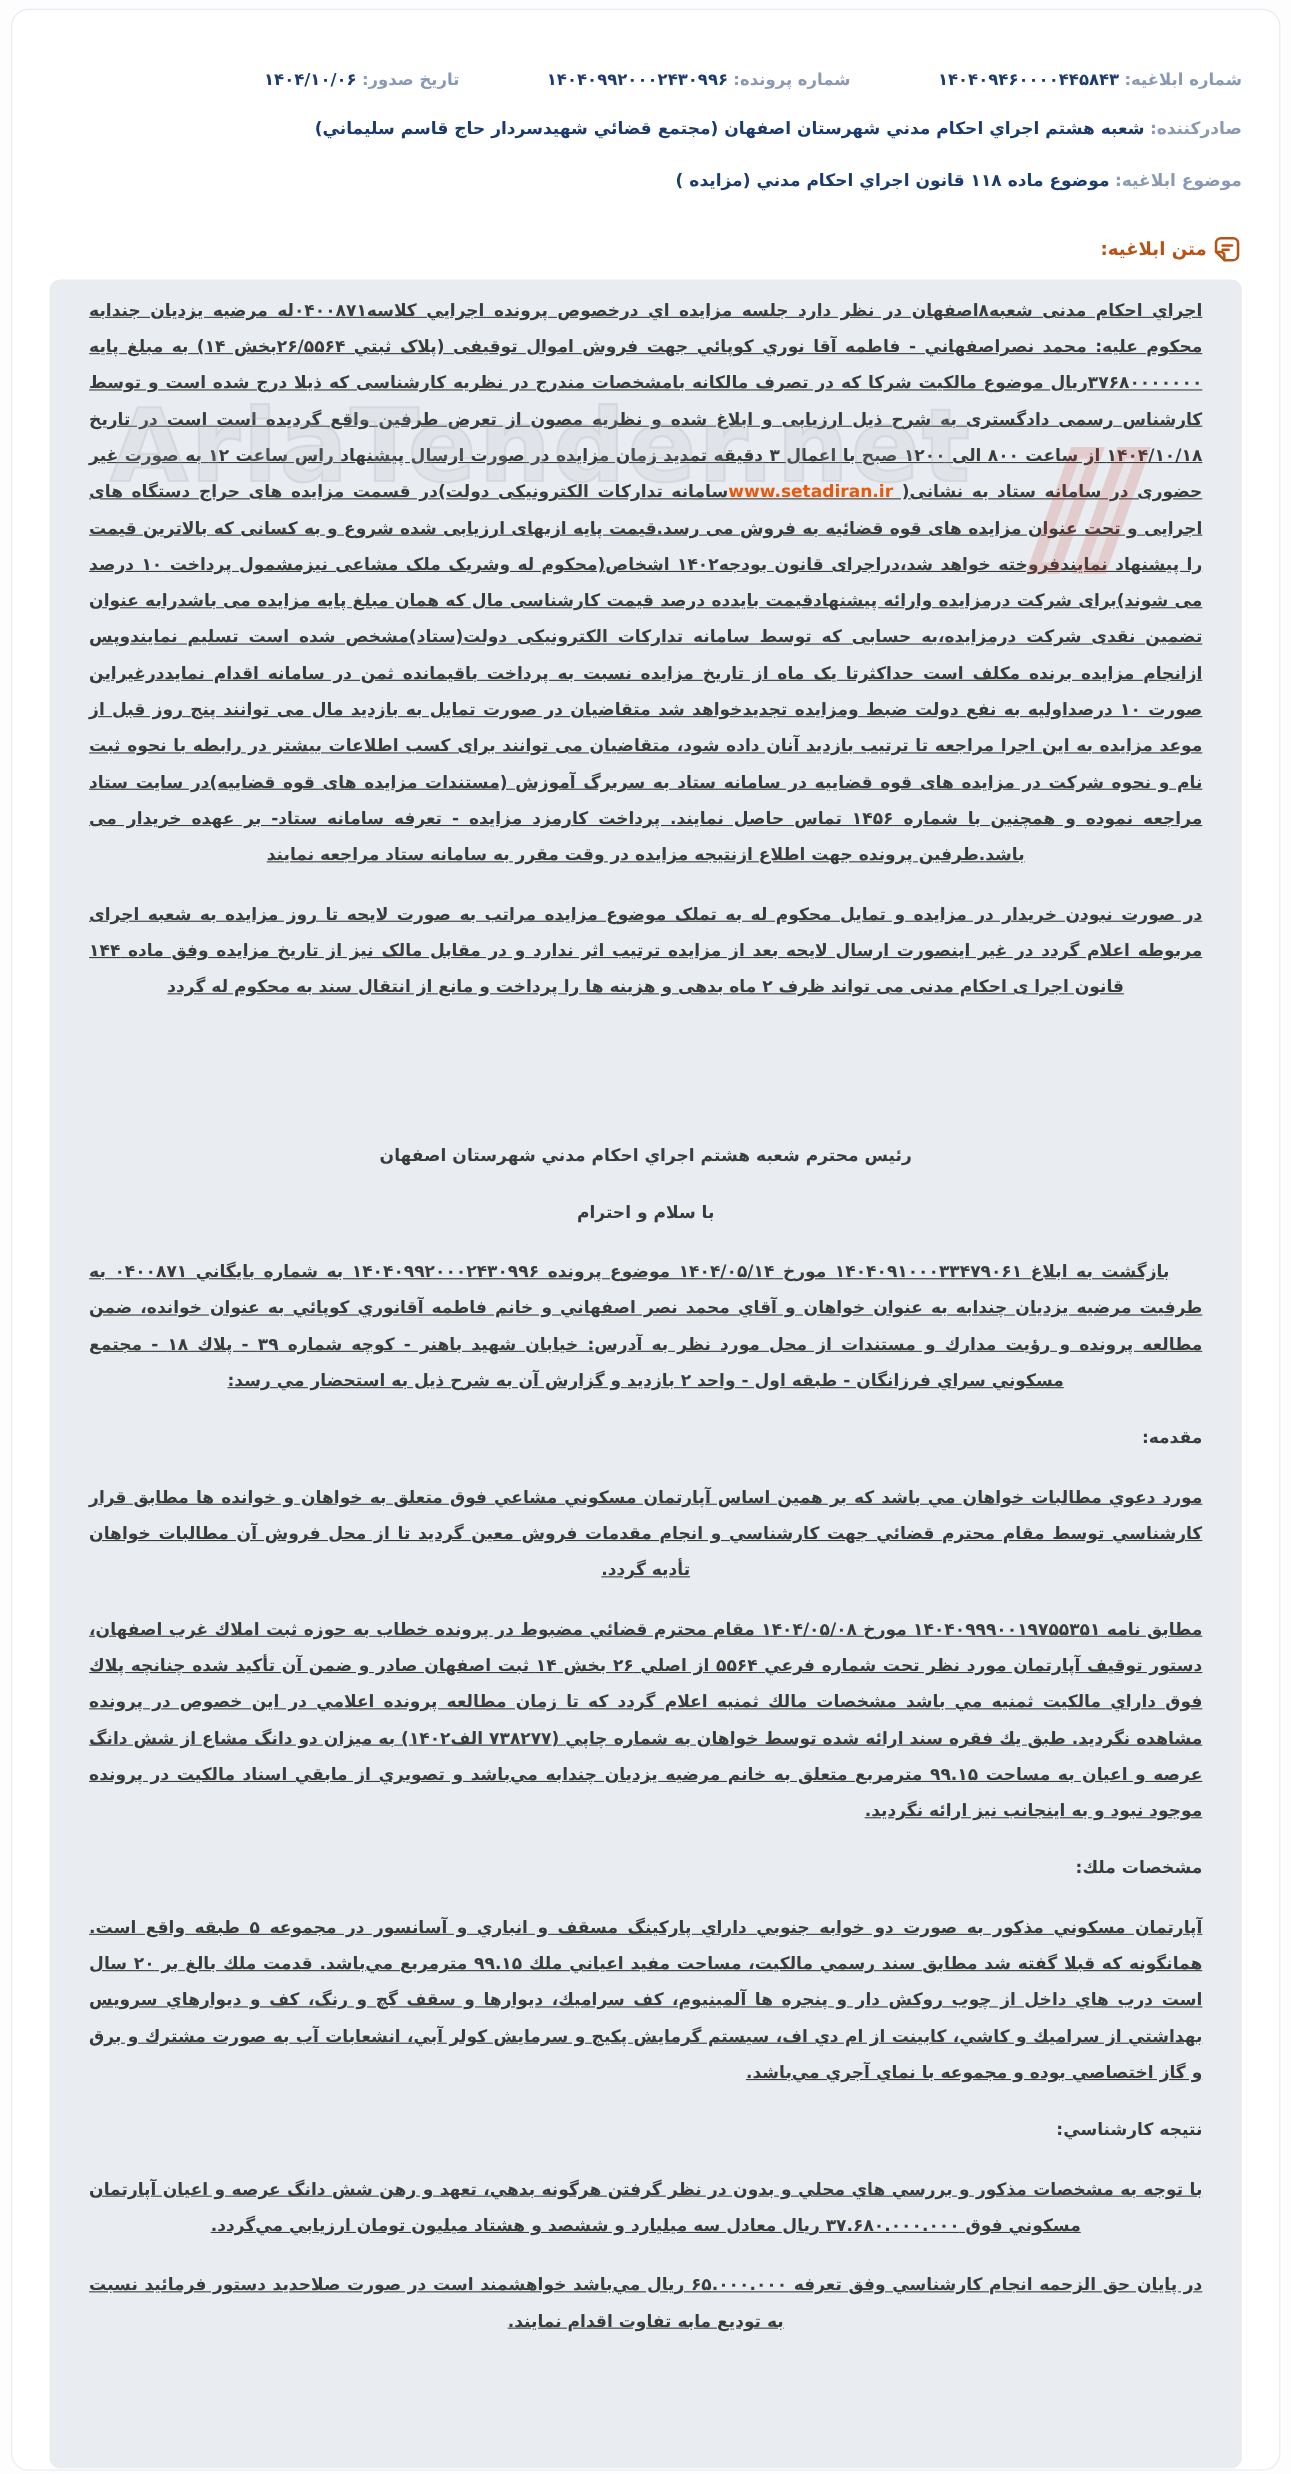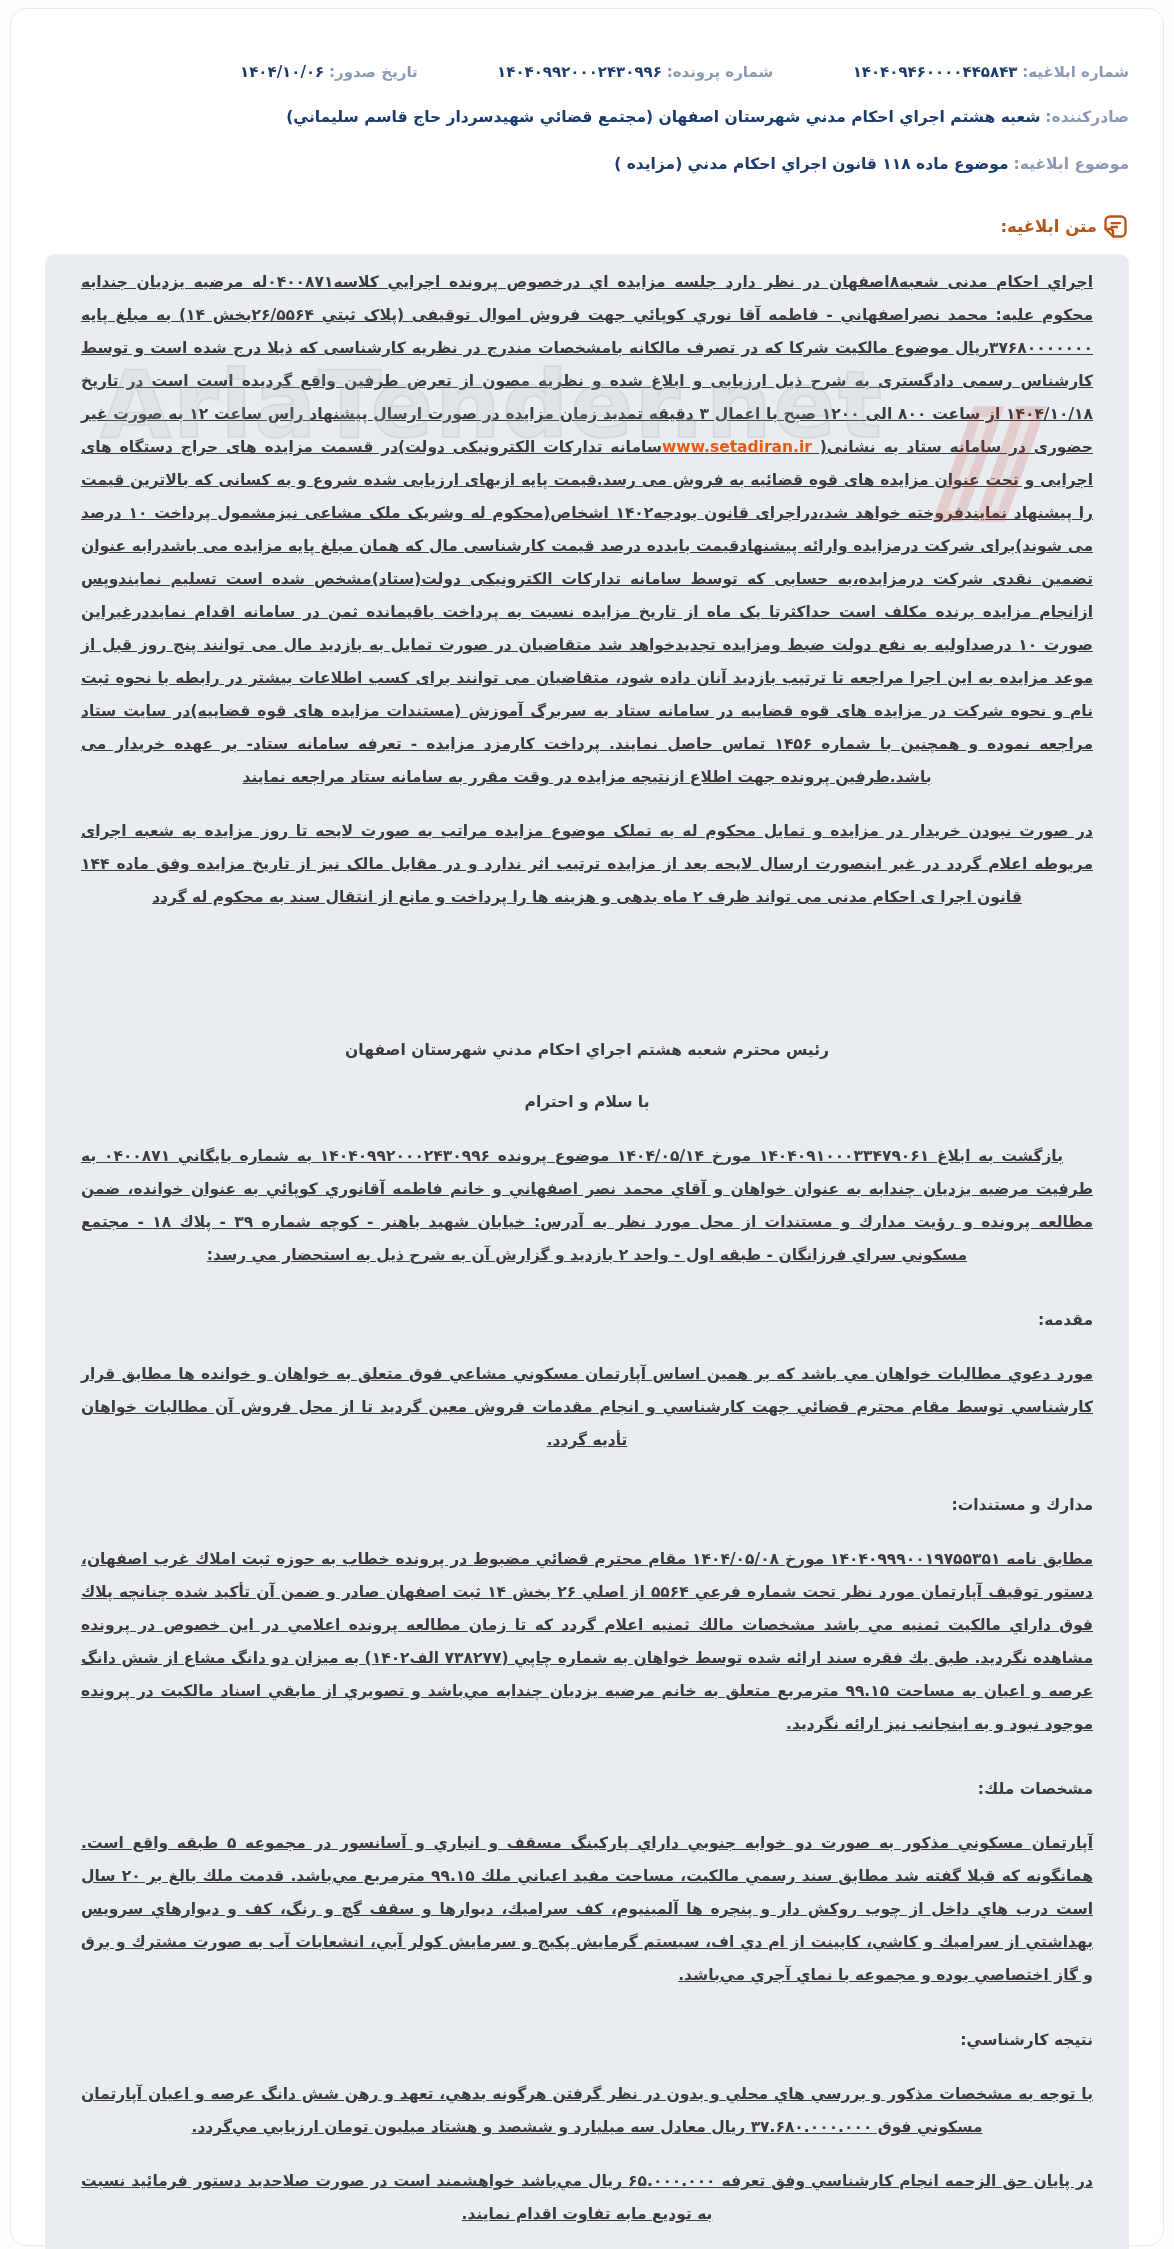--- a/index.html
+++ b/index.html
@@ -56,21 +56,21 @@
     font-size: 15.5px;
     font-weight: 600;
     line-height: 33px;
   }
   .para { text-align: justify; margin-top: 21px; text-decoration: underline; }
   .para.first { margin-top: 0; }
   .center-last { text-align-last: center; }
   .indent { text-indent: 30px; }
   .addressee { margin-top: 120px; text-align: center; }
   .salutation { margin-top: 19px; text-align: center; }
-  .sec-h { margin-top: 32px; text-align: right; }
+  .sec-h { margin-top: 19px; text-align: right; }
   .closing { margin-top: 25px; }
   .setad-link { color: #e8590c; text-decoration: none; font-weight: bold; cursor: pointer; }
   
   .watermark {
     position: absolute;
     top: 135px; right: 60px; left: 55px;
     height: 180px;
     display: flex;
     flex-direction: row-reverse;
     align-items: flex-start;
@@ -146,21 +146,20 @@
     <p class="para center-last">در صورت نبودن خریدار در مزایده و تمایل محکوم له به تملک موضوع مزایده مراتب به صورت لایحه تا روز مزایده  به شعبه  اجرای مربوطه اعلام گردد در غیر اینصورت ارسال لایحه بعد از مزایده ترتیب اثر ندارد  و در مقابل  مالک  نیز از تاریخ مزایده وفق ماده ۱۴۴ قانون اجرا ی احکام مدنی می تواند ظرف ۲ ماه بدهی و هزینه ها را پرداخت و مانع از انتقال سند به محکوم له گردد</p>
 
     <div class="addressee">رئیس محترم شعبه هشتم اجراي احکام مدني شهرستان اصفهان</div>
     <div class="salutation">با سلام و احترام</div>
 
     <p class="para center-last indent">بازگشت به ابلاغ ۱۴۰۴۰۹۱۰۰۰۳۳۴۷۹۰۶۱ مورخ ۱۴۰۴/۰۵/۱۴ موضوع پرونده ۱۴۰۴۰۹۹۲۰۰۰۲۴۳۰۹۹۶ به شماره بایگاني ۰۴۰۰۸۷۱ به طرفیت مرضیه یزدیان چندابه به عنوان خواهان و آقاي محمد نصر اصفهاني و خانم فاطمه آقانوري کوپائي به عنوان خوانده، ضمن مطالعه پرونده و رؤیت مدارك و مستندات از محل مورد نظر به آدرس: خیابان شهید باهنر - کوچه شماره ۳۹ - پلاك ۱۸ - مجتمع مسکوني سراي فرزانگان - طبقه اول - واحد ۲ بازدید و گزارش آن به شرح ذیل به استحضار مي رسد:</p>
 
     <div class="sec-h">مقدمه:</div>
     <p class="para center-last">مورد دعوي مطالبات خواهان مي باشد که بر همین اساس آپارتمان مسکوني مشاعي فوق متعلق به خواهان و خوانده ها مطابق قرار کارشناسي توسط مقام محترم قضائي جهت کارشناسي و انجام مقدمات فروش معین گردید تا از محل فروش آن مطالبات خواهان تأدیه گردد.</p>
 
-    <div class="sec-h">مدارك و مستندات:</div>
     <p class="para">مطابق نامه ۱۴۰۴۰۹۹۹۰۰۱۹۷۵۵۳۵۱ مورخ ۱۴۰۴/۰۵/۰۸ مقام محترم قضائي مضبوط در پرونده خطاب به حوزه ثبت املاك غرب اصفهان، دستور توقیف آپارتمان مورد نظر تحت شماره فرعي ۵۵۶۴ از اصلي ۲۶ بخش ۱۴ ثبت اصفهان صادر و ضمن آن تأکید شده چنانچه پلاك فوق داراي مالکیت ثمنیه مي باشد مشخصات مالك ثمنیه اعلام گردد که تا زمان مطالعه پرونده اعلامي در این خصوص در پرونده مشاهده نگردید. طبق یك فقره سند ارائه شده توسط خواهان به شماره چاپي (۷۳۸۲۷۷  الف۱۴۰۲) به میزان دو دانگ مشاع از شش دانگ عرصه و اعیان به مساحت ۹۹.۱۵ مترمربع متعلق به خانم مرضیه یزدیان چندابه مي‌باشد و تصویري از مابقي اسناد مالکیت در پرونده موجود نبود و به اینجانب نیز ارائه نگردید.</p>
 
     <div class="sec-h">مشخصات ملك:</div>
     <p class="para">آپارتمان مسکوني مذکور به صورت دو خوابه جنوبي داراي پارکینگ مسقف و انباري و آسانسور در مجموعه ۵ طبقه واقع است. همانگونه که قبلا گفته شد مطابق سند رسمي مالکیت، مساحت مفید اعیاني ملك ۹۹.۱۵ مترمربع مي‌باشد. قدمت ملك بالغ بر ۲۰ سال است درب هاي داخل از چوب روکش دار و پنجره ها آلمینیوم، کف سرامیك، دیوارها و سقف گچ و رنگ، کف و دیوارهاي سرویس بهداشتي از سرامیك و کاشي، کابینت از ام دي اف، سیستم گرمایش پکیج و سرمایش کولر آبي، انشعابات آب به صورت مشترك و برق و گاز اختصاصي بوده و مجموعه با نماي آجري مي‌باشد.</p>
 
     <div class="sec-h">نتیجه کارشناسي:</div>
     <p class="para center-last">با توجه به مشخصات مذکور و بررسي هاي محلي و بدون در نظر گرفتن هرگونه بدهي، تعهد و رهن شش دانگ عرصه و اعیان آپارتمان مسکوني فوق ۳۷.۶۸۰.۰۰۰.۰۰۰ ریال معادل سه میلیارد و ششصد و هشتاد میلیون تومان ارزیابي مي‌گردد.</p>
 
     <p class="para center-last">در پایان حق الزحمه انجام کارشناسي وفق تعرفه ۶۵.۰۰۰.۰۰۰ ریال مي‌باشد خواهشمند است در صورت صلاحدید دستور فرمائید نسبت به تودیع مابه تفاوت اقدام نمایند.</p>
 

